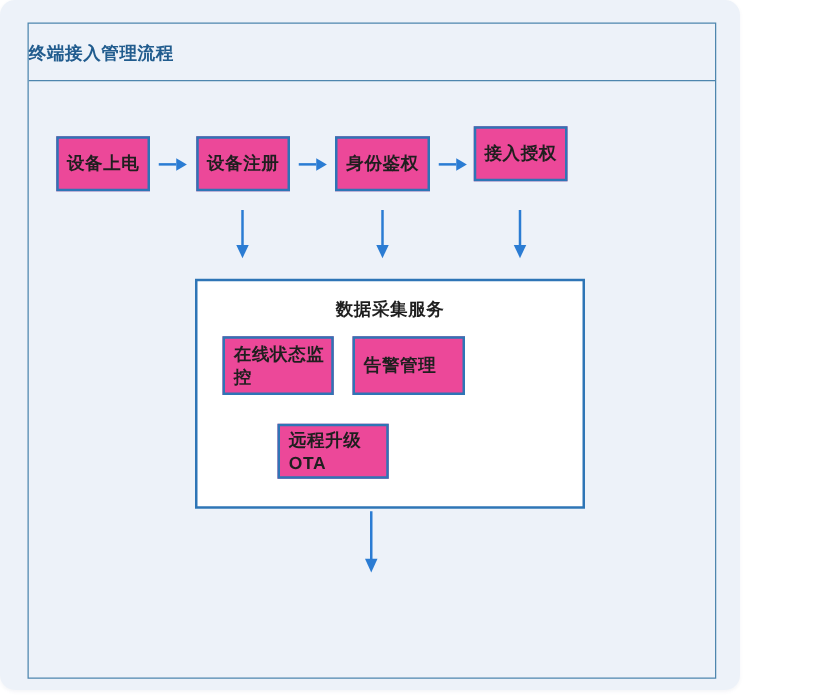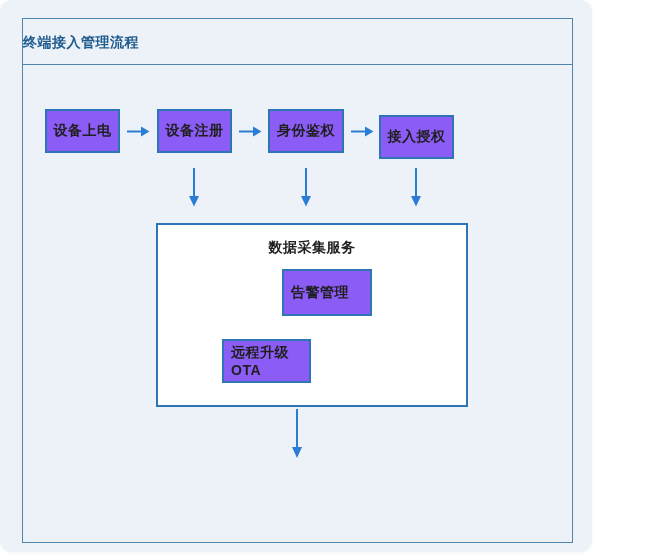--- a/index.html
+++ b/index.html
@@ -50,21 +50,21 @@
     line-height: 46px;
     padding-right: 70px;
     text-align: left;
     font-size: 14px;
     font-weight: 600;
     letter-spacing: 0.5px;
     color: var(--title-text);
   }
   .node {
     position: absolute;
-    background: #8b5cf6;
+    background: #ec4899;
     border: 2px solid var(--node-border);
     display: flex;
     align-items: center;
     justify-content: center;
     font-size: 14px;
     font-weight: 600;
     letter-spacing: 0.5px;
     color: var(--node-text);
   }
   .node.module {
@@ -112,27 +112,30 @@
 
     <div class="node" style="left:45px; top:109px; width:75px; height:44px;">
       <span>设备上电</span>
     </div>
     <div class="node" style="left:157px; top:109px; width:75px; height:44px;">
       <span>设备注册</span>
     </div>
     <div class="node" style="left:268px; top:109px; width:76px; height:44px;">
       <span>身份鉴权</span>
     </div>
-    <div class="node" style="left:379px; top:115px; width:75px; height:44px;">
+    <div class="node" style="left:379px; top:101px; width:75px; height:44px;">
       <span>接入授权</span>
     </div>
 
     <div class="platform"></div>
     <div class="platform-title">数据采集服务</div>
 
+    <div class="node module" style="left:178px; top:269px; width:89px; height:47px;">
+      <span>在线状态监控</span>
+    </div>
     <div class="node module" style="left:282px; top:269px; width:90px; height:47px;">
       <span>告警管理</span>
     </div>
     <div class="node module" style="left:178px; top:339px; width:89px; height:44px;margin-left:44px;">
       <span>远程升级OTA</span>
     </div>
 
 
     <svg class="arrows" viewBox="0 0 658 556">
       <g>

